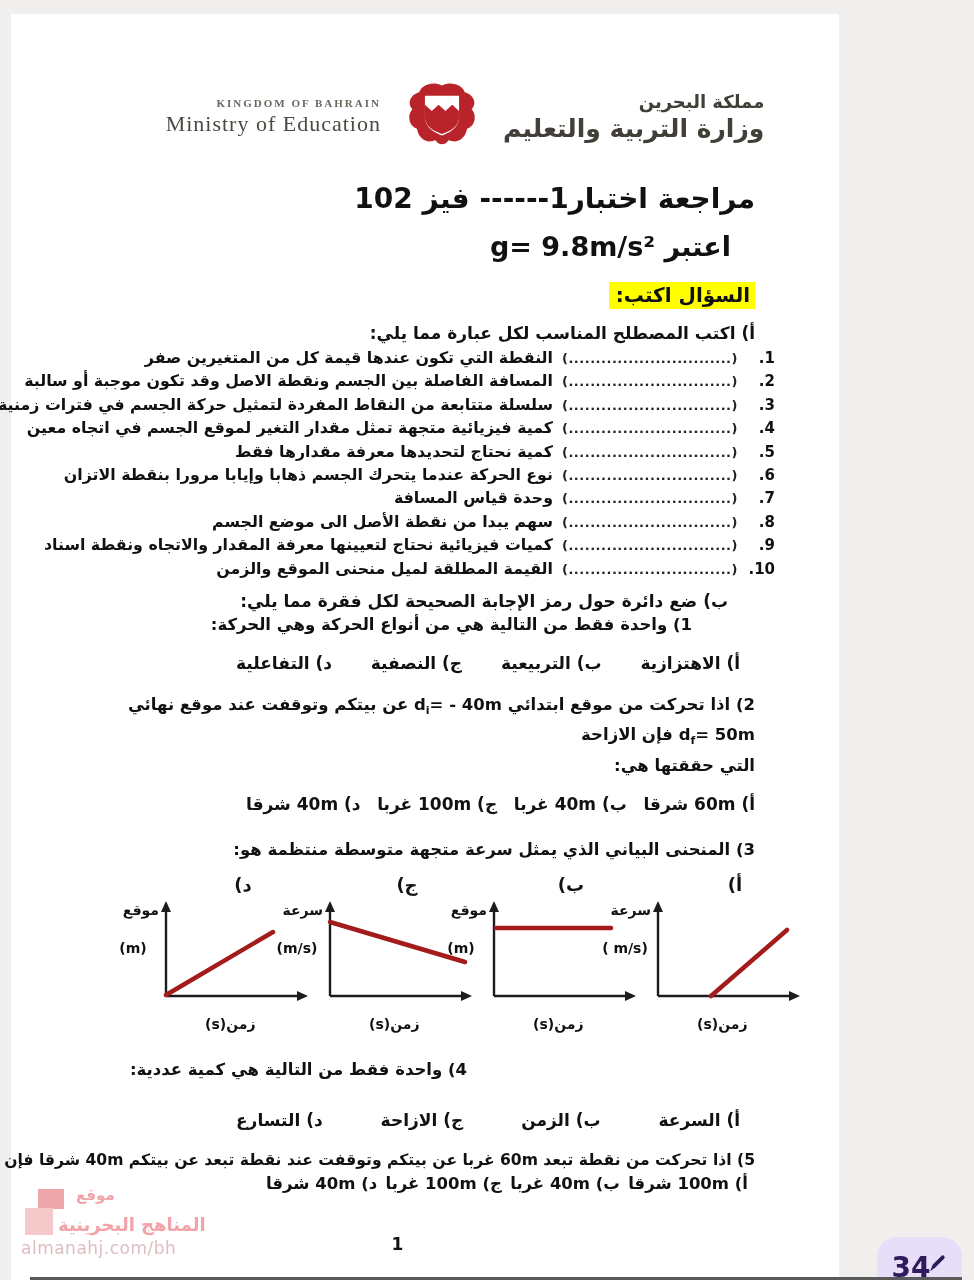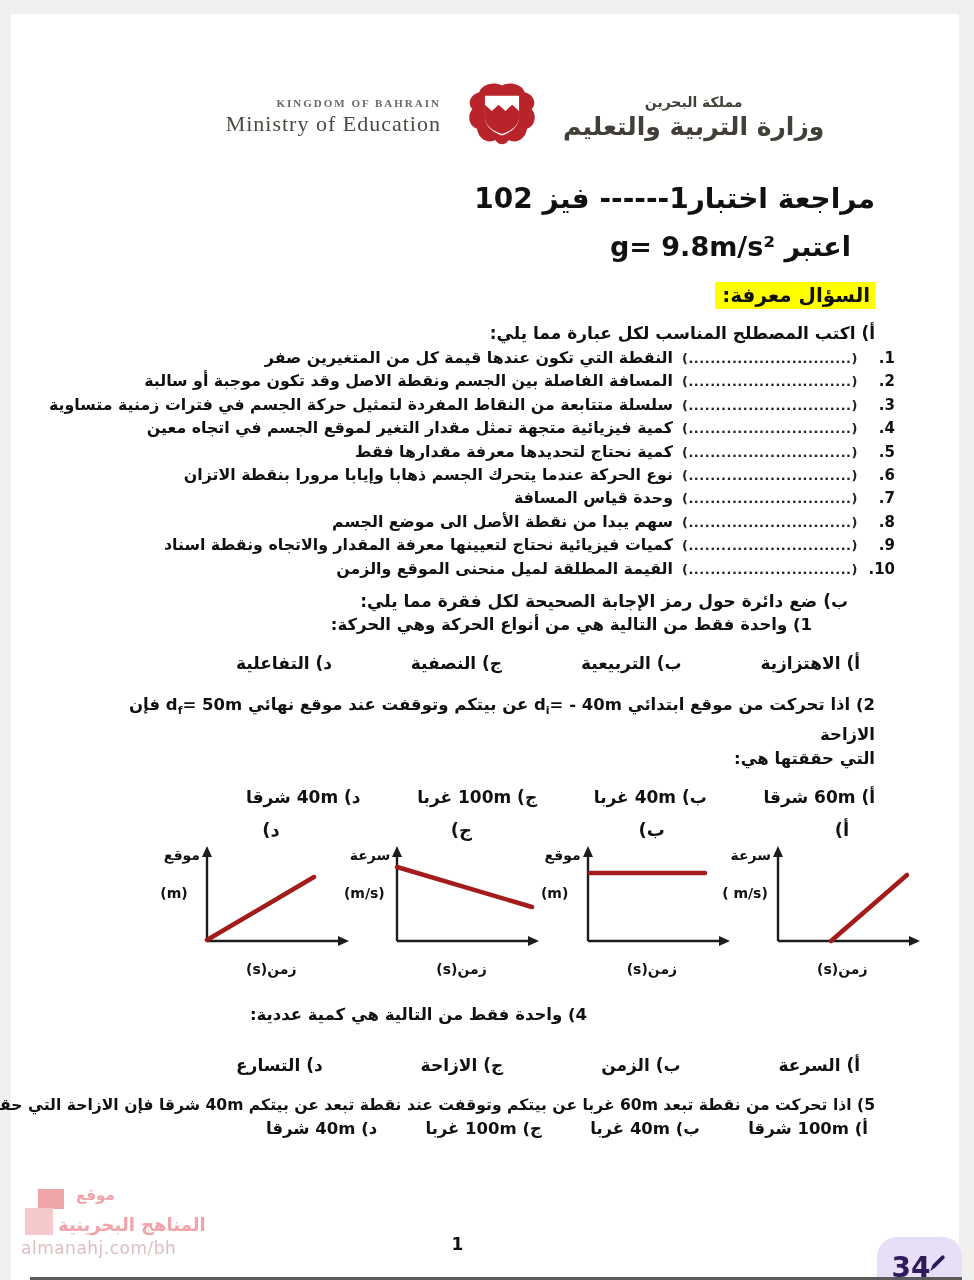--- a/index.html
+++ b/index.html
@@ -6,37 +6,37 @@
   html,body { width:974px; height:1280px; }
   body {
     position:relative;
     background:#f0efed;
     overflow:hidden;
     font-family:"DejaVu Sans", sans-serif;
     color:#111;
   }
   .page {
     position:absolute; left:11px; top:14px;
-    width:948px; height:1266px;
+    width:828px; height:1266px;
     background:#ffffff;
     direction:rtl;
   }
   .content { padding:0 84px 0 70px; }
 
   
   .header {
     direction:ltr;
     display:flex; align-items:center; justify-content:center;
     gap:24px; margin:68px 40px 0 120px;
   }
   .hdr-en { text-align:right; color:#55534c; font-family:"Liberation Serif", serif; }
   .hdr-en .kingdom { font-size:11px; font-weight:700; letter-spacing:2px; color:#6b685f; }
   .hdr-en .ministry { font-size:22px; letter-spacing:1px; color:#4b4942; margin-top:2px; }
   .hdr-ar { direction:rtl; text-align:center; color:#413f38; font-weight:700; }
-  .hdr-ar .ar-small { font-size:14px; }
+  .hdr-ar .ar-small { font-size:18px;text-align:right; }
   .hdr-ar .ar-large { font-size:25px; margin-top:2px; letter-spacing:0.5px; }
   .emblem { flex:none; }
 
   
   .title-main { margin-top:30px; font-size:28px; font-weight:700; text-align:right; }
   .title-grav { margin-top:16px; margin-left:0; padding-left:0; font-size:27px; font-weight:700; text-align:right; padding-right:24px; }
   .sec-head { margin-top:20px; text-align:right; }
   .sec-head span {
     display:inline-block; background:#ffff00; font-size:20px; font-weight:700; padding:1px 5px 2px 7px;
   }
@@ -127,21 +127,21 @@
       <div class="ar-small">مملكة البحرين</div>
       <div class="ar-large">وزارة التربية والتعليم</div>
     </div>
   </div>
 
   <div class="content">
 
     <div class="title-main">مراجعة اختبار1------ فيز 102</div>
     <div class="title-grav">اعتبر g= 9.8m/s²</div>
     <div class="sec-head">
-      <span>السؤال معرفة:</span>
+      <span>السؤال اكتب:</span>
     </div>
 
     <div class="parta-head">أ) اكتب المصطلح المناسب لكل عبارة مما يلي:</div>
 
     <div class="terms">
       <div class="term-row">
         <span class="term-num">1.</span>
         <span class="term-blank">(..............................)</span>
         <span class="term-text">النقطة التي تكون عندها قيمة كل من المتغيرين صفر</span>
       </div>
@@ -212,20 +212,21 @@
       </div>
       <div>التي حققتها هي:</div>
     </div>
     <div class="opts opts-q2">
       <span>أ) 60m شرقا</span>
       <span>ب) 40m غربا</span>
       <span>ج) 100m غربا</span>
       <span>د) 40m شرقا</span>
     </div>
 
+    <div class="q q3">3) المنحنى البياني الذي يمثل سرعة متجهة متوسطة منتظمة هو:</div>
 
     <div class="graph-row">
 
       <div class="graph-cell">
         <div class="graph-letter">أ)</div>
         <div class="graph-box">
           <span class="g-ylabel">سرعة</span>
           <span class="g-yunit">( m/s)</span>
           <svg width="150" height="108" viewBox="0 0 150 108">
             <line class="axis" x1="5" y1="96" x2="138" y2="96"></line>

